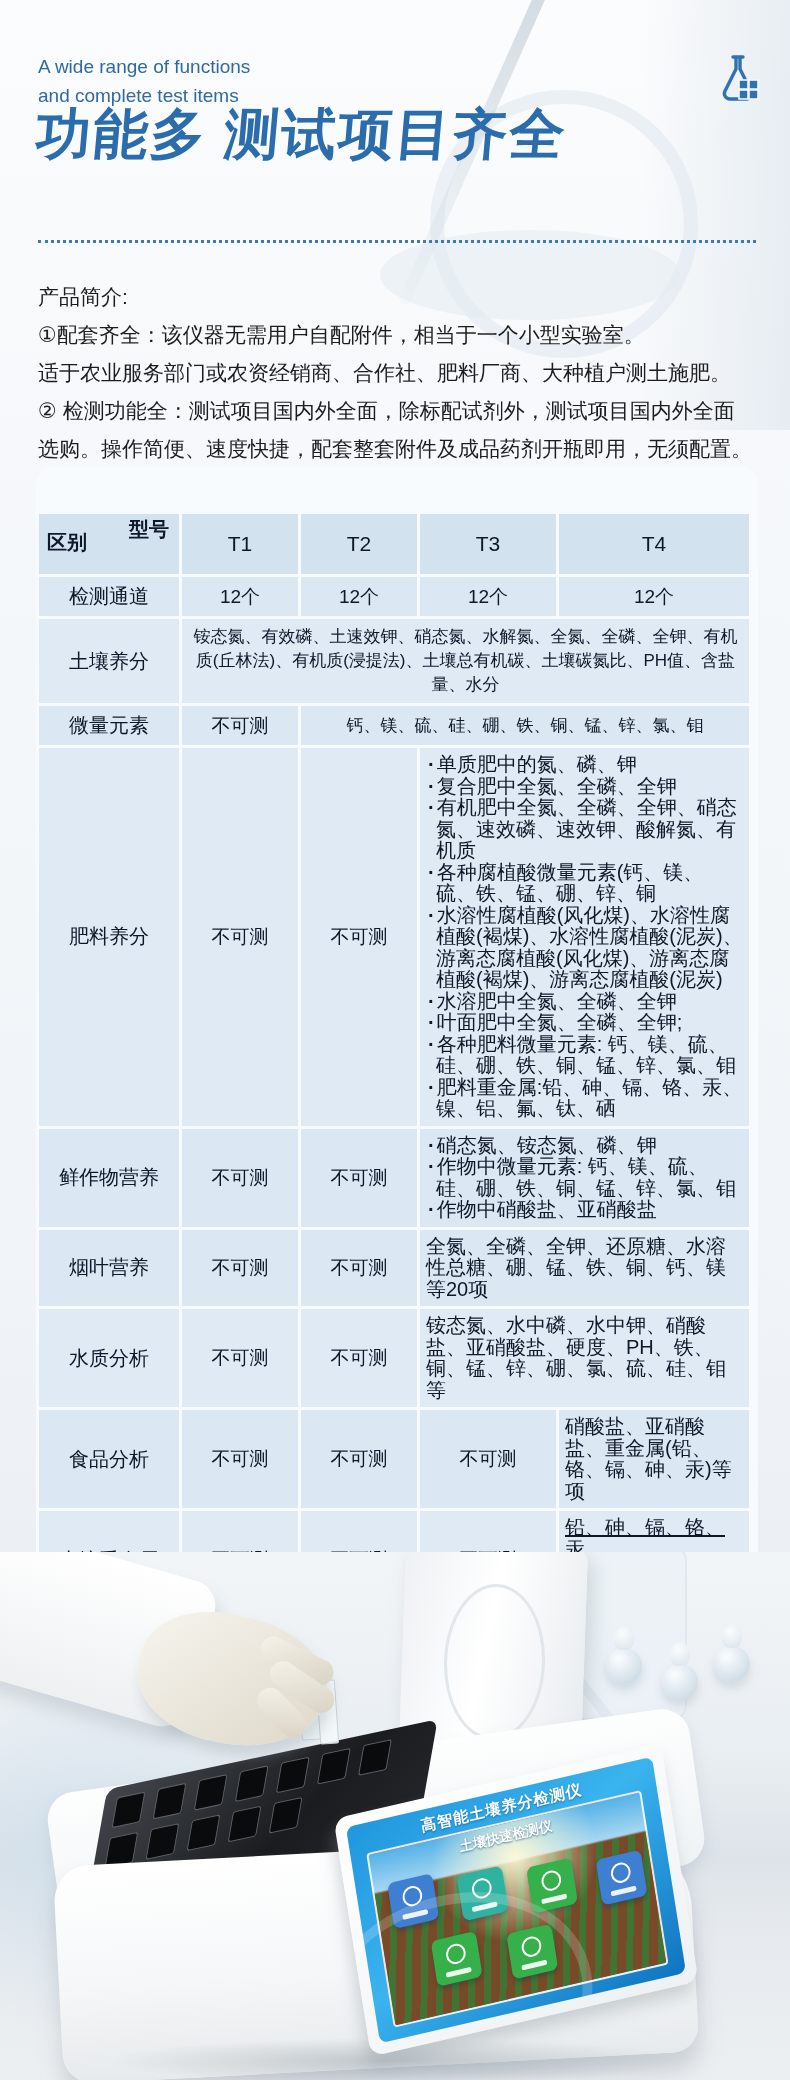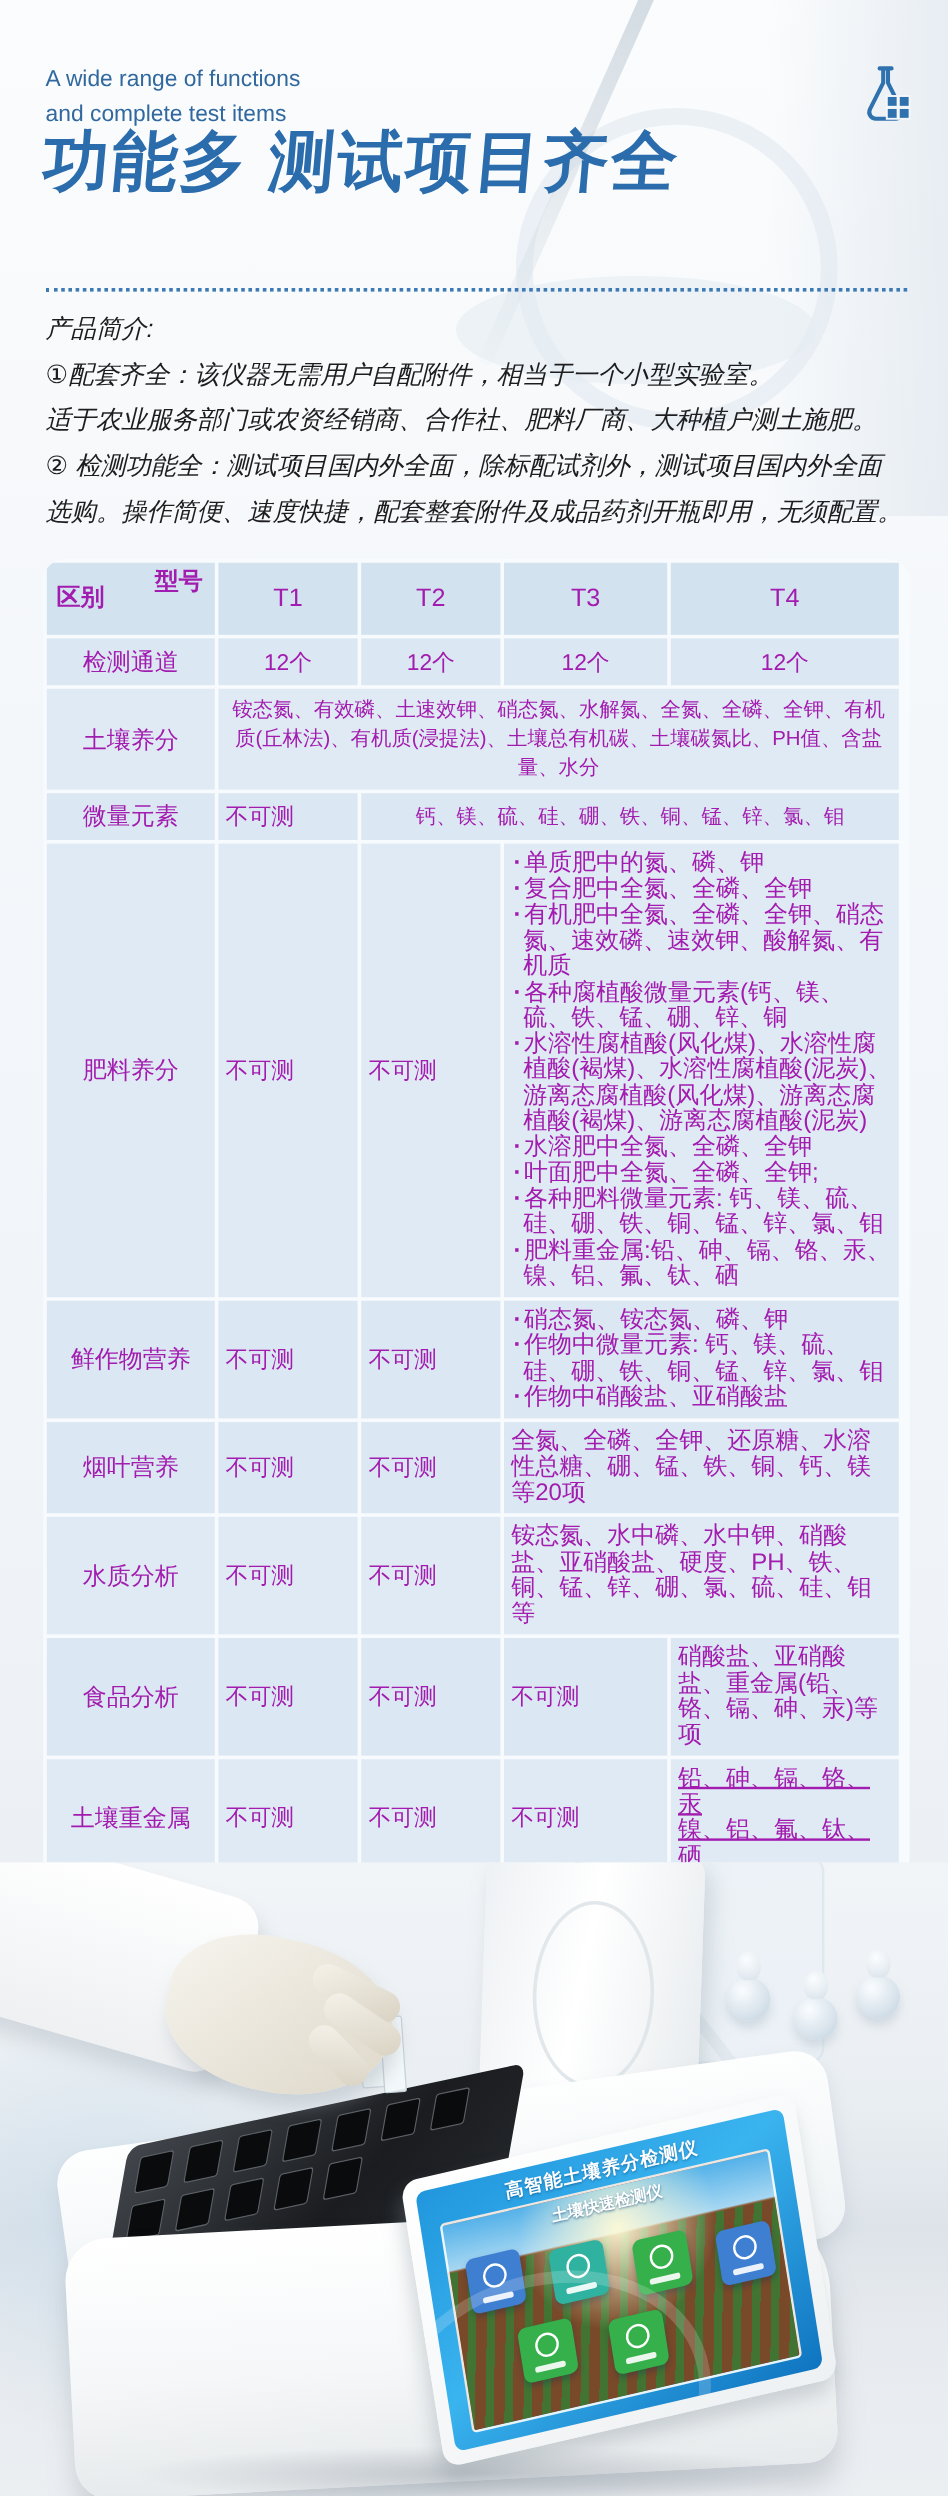--- a/index.html
+++ b/index.html
@@ -18,34 +18,34 @@
   .deco-glass{position:absolute;left:640px;top:0;width:150px;height:430px;
               background:linear-gradient(90deg,rgba(255,255,255,0),rgba(223,231,238,.7));}
   
   .subtitle-en{position:absolute;left:38px;top:52px;color:#31699f;font-size:19px;line-height:29px;}
   .flask{position:absolute;left:712px;top:52px;width:52px;height:52px;}
   .main-title{position:absolute;left:36px;top:98px;width:720px;color:#2b6cac;
               font-size:55px;font-weight:bold;letter-spacing:2px;transform:skewX(-5deg);}
   .dotted-sep{position:absolute;left:38px;top:240px;width:718px;height:0;
               border-bottom:3px dotted #3d7ab4;}
   
-  .intro{position:absolute;left:38px;top:256px;width:726px;color:#1d1d1f;font-size:21px;line-height:38px;font-style:italic;}
+  .intro{position:absolute;left:38px;top:278px;width:726px;color:#1d1d1f;font-size:21px;line-height:38px;}
   .intro .line{white-space:nowrap;}
   
   .spec-wrap{position:absolute;left:36px;top:466px;width:722px;border-radius:18px;overflow:hidden;
              background:#f8fbfd;}
-  table.spec{border-collapse:separate;border-spacing:3px;table-layout:fixed;width:716px;color:#a21caf;}
+  table.spec{border-collapse:separate;border-spacing:3px;table-layout:fixed;width:716px;color:#0f172a;margin-top:45px;}
   table.spec td,table.spec th{background:#dbe7f2;vertical-align:middle;padding:6px 6px;
              font-weight:normal;}
   table.spec tr.alt td,table.spec tr.alt th{background:#e0eaf4;}
   th.hdr{background:#d2e2ef !important;font-size:21px;font-weight:bold;}
   td.rowlabel{font-size:20px;text-align:center;font-weight:bold;}
   td.center{text-align:center;}
   td.val{font-size:19px;text-align:center;}
-  td.no{font-size:19px;}
+  td.no{font-size:19px;text-align:center;}
   td.list{font-size:20px;line-height:21.5px;text-align:left;padding:7px 6px 7px 10px;}
   td.span-center{font-size:17px;line-height:24px;text-align:center;}
   td.preline{white-space:pre-line;text-decoration:underline;}
   ul.dots{margin:0;padding:0;list-style:none;}
   ul.dots li{padding-left:10px;text-indent:-8px;}
   ul.dots li::before{content:"·";margin-right:2px;font-weight:bold;}
   .corner{position:relative;height:48px;
           background:linear-gradient(to bottom right,rgba(0,0,0,0) calc(50% - 2px),#f8fbfd calc(50% - 2px),#f8fbfd calc(50% + 2px),rgba(0,0,0,0) calc(50% + 2px)),#d2e2ef !important;}
   .corner .tr{position:absolute;right:10px;top:2px;font-size:20px;font-weight:bold;}
   .corner .bl{position:absolute;left:8px;bottom:18px;font-size:20px;font-weight:bold;}

